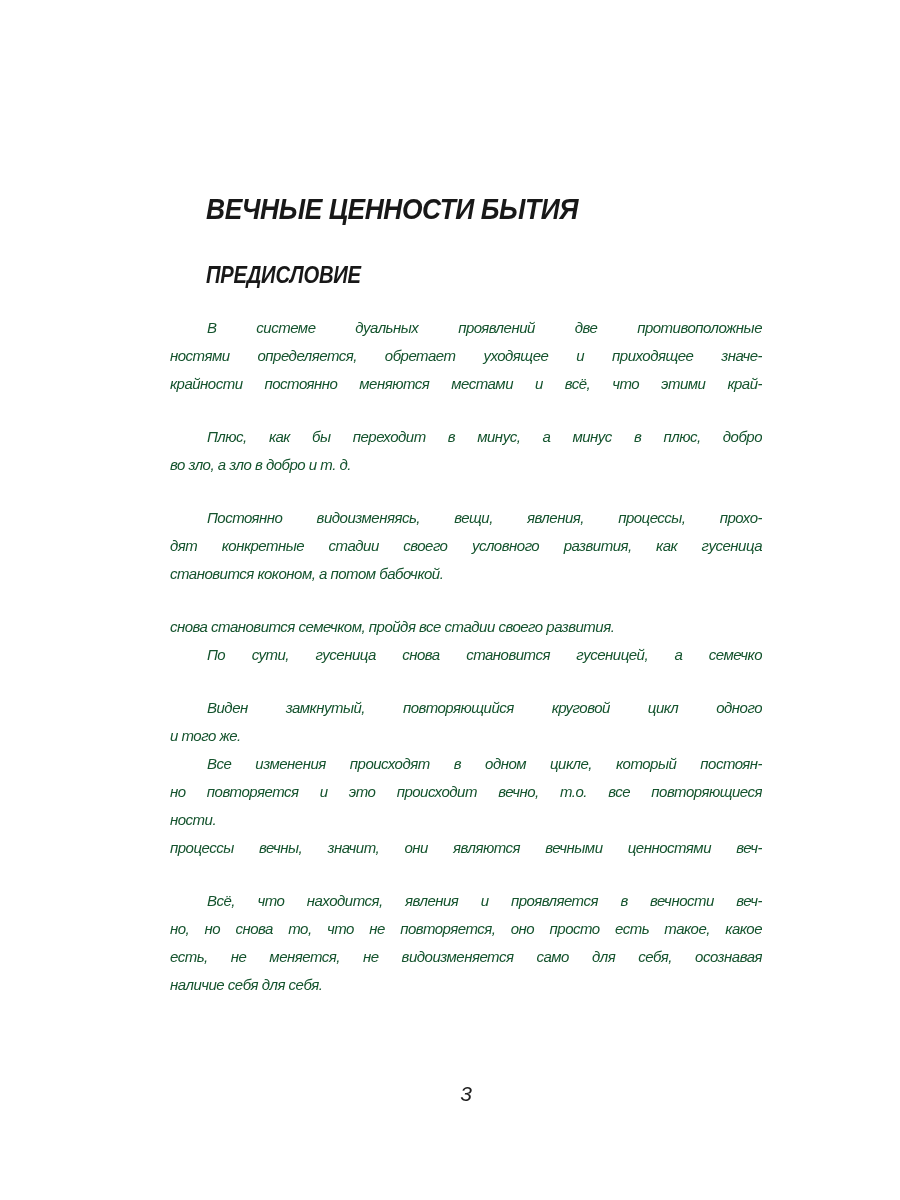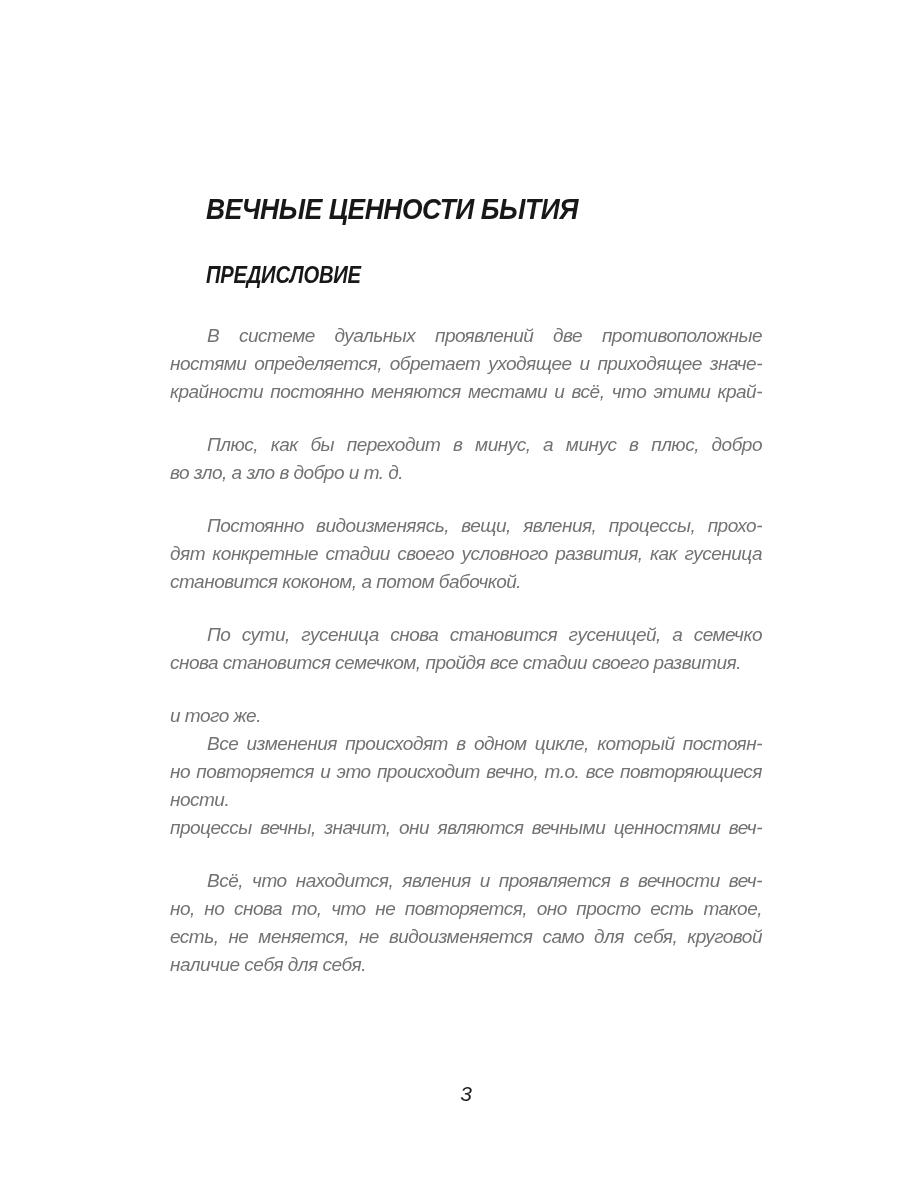--- a/index.html
+++ b/index.html
@@ -47,24 +47,23 @@
     color: #181818;
     transform: scaleX(0.88);
     transform-origin: left top;
     white-space: nowrap;
   }
   .paragraphs {
     position: absolute;
     left: 170px;
     top: 314px;
     width: 592px;
-    font-size: 19px;
+    font-size: 15px;
     letter-spacing: -0.5px;
-    color: #737373;
-    margin-top: 8px;
+    color: #14532d;
   }
   .para { margin: 0; }
   .para.gap { margin-top: 25px; }
   .line {
     height: 28px;
     line-height: 28px;
     overflow: hidden;
     text-align: justify;
     text-align-last: justify;
   }
@@ -96,33 +95,34 @@
       <div class="para gap">
         <div class="line first">Плюс, как бы переходит в минус, а минус в плюс, добро</div>
         <div class="line last">во зло, а зло в добро и т. д.</div>
       </div>
       <div class="para gap">
         <div class="line first">Постоянно видоизменяясь, вещи, явления, процессы, прохо-</div>
         <div class="line">дят конкретные стадии своего условного развития, как гусеница</div>
         <div class="line last">становится коконом, а потом бабочкой.</div>
       </div>
       <div class="para gap">
+        <div class="line last">снова становится семечком, пройдя все стадии своего развития.</div>
         <div class="line first">По сути, гусеница снова становится гусеницей, а семечко</div>
-        <div class="line last">снова становится семечком, пройдя все стадии своего развития.</div>
       </div>
       <div class="para gap">
+        <div class="line first">Виден замкнутый, повторяющийся круговой цикл одного</div>
         <div class="line last">и того же.</div>
       </div>
       <div class="para">
         <div class="line first">Все изменения происходят в одном цикле, который постоян-</div>
         <div class="line">но повторяется и это происходит вечно, т.о. все повторяющиеся</div>
         <div class="line last">ности.</div>
         <div class="line">процессы вечны, значит, они являются вечными ценностями веч-</div>
       </div>
       <div class="para gap">
         <div class="line first">Всё, что находится, явления и проявляется в вечности веч-</div>
         <div class="line">но, но снова то, что не повторяется, оно просто есть такое, какое</div>
-        <div class="line">есть, не меняется, не видоизменяется само для себя, круговой</div>
+        <div class="line">есть, не меняется, не видоизменяется само для себя, осознавая</div>
         <div class="line last">наличие себя для себя.</div>
       </div>
     </div>
   <div class="page-number">3</div>
 </div>
 
 </body></html>

